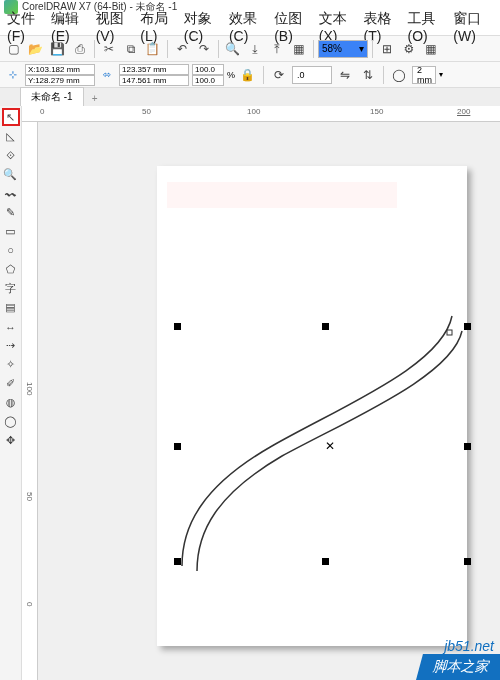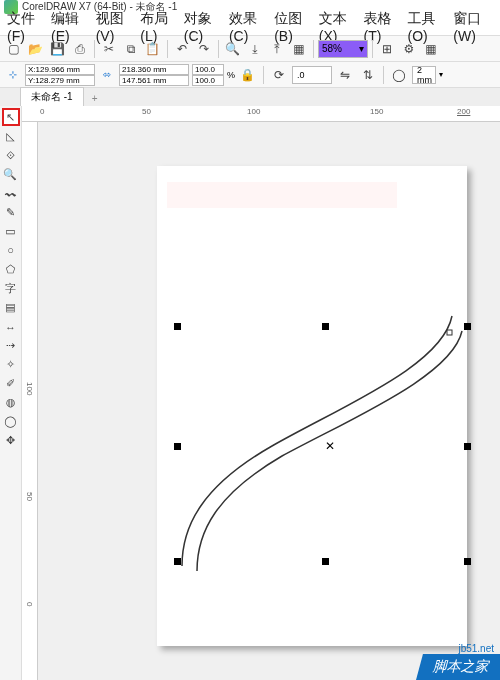--- a/index.html
+++ b/index.html
@@ -5,21 +5,21 @@
 * { margin: 0; padding: 0; box-sizing: border-box; font-family: "Microsoft YaHei", Arial, sans-serif; }
 body { width: 500px; height: 680px; background: #f0f0f0; overflow: hidden; font-size: 11px; position: relative; }
 .titlebar { height: 18px; background: #fff; display: flex; align-items: flex-start; padding: 0 4px; gap: 4px; }
 .appicon { width: 14px; height: 14px; background: linear-gradient(135deg,#4a9,#6c4); border-radius: 2px; }
 .title { color: #333; font-size: 10px; }
 .menubar { height: 18px; background: #fff; display: flex; align-items: center; padding: 0 4px; gap: 2px; border-bottom: 1px solid #ddd; }
 .menuitem { padding: 1px 3px; font-size: 14px; color: #222; cursor: pointer; }
 .toolbar { height: 26px; background: #f8f8f8; display: flex; align-items: center; padding: 2px 4px; gap: 2px; border-bottom: 1px solid #ddd; }
 .tbtn { width: 20px; height: 20px; display: flex; align-items: center; justify-content: center; cursor: pointer; color: #444; font-size: 12px; }
 .sep { width: 1px; height: 18px; background: #ccc; margin: 0 2px; }
-.zoom { width: 50px; height: 18px; border: 1px solid #bbb; font-size: 10px; padding: 0 3px; display: flex; align-items: center; justify-content: space-between; background: #8b5cf6; }
+.zoom { width: 50px; height: 18px; border: 1px solid #bbb; font-size: 10px; padding: 0 3px; display: flex; align-items: center; justify-content: space-between; background: #3b82f6; }
 .propbar { height: 26px; background: #f8f8f8; display: flex; align-items: center; padding: 2px 4px; gap: 3px; border-bottom: 1px solid #ddd; }
 .xyicon { width: 18px; height: 18px; display: flex; align-items: center; justify-content: center; font-size: 10px; color: #06c; }
 .coordbox { display: flex; flex-direction: column; gap: 0; }
 .coord { width: 70px; height: 11px; border: 1px solid #bbb; font-size: 8px; padding: 0 2px; background: #fff; display: flex; align-items: center; }
 .pctbox { width: 32px; height: 11px; border: 1px solid #bbb; font-size: 8px; padding: 0 2px; background: #fff; display: flex; }
 .propnum { width: 40px; height: 18px; border: 1px solid #bbb; font-size: 9px; padding: 0 4px; background: #fff; display: flex; align-items: center; }
 .tabs { height: 18px; background: #eee; display: flex; align-items: flex-end; padding: 0 20px; gap: 2px; }
 .tab { padding: 2px 10px; background: #fff; border: 1px solid #ccc; border-bottom: none; font-size: 10px; cursor: pointer; }
 .tabadd { padding: 2px 6px; font-size: 10px; color: #888; cursor: pointer; }
 .mainarea { display: flex; height: 574px; }
@@ -29,21 +29,21 @@
 .canvaswrap { flex: 1; position: relative; background: #f0f0f0; overflow: hidden; }
 .hr { position: absolute; top: 0; left: 0; right: 0; height: 16px; background: #fff; border-bottom: 1px solid #ccc; display: flex; font-size: 8px; color: #666; }
 .hr span { position: absolute; top: 1px; }
 .vr { position: absolute; top: 16px; left: 0; bottom: 0; width: 16px; background: #fff; border-right: 1px solid #ccc; }
 .vr span { position: absolute; left: 3px; font-size: 8px; color: #666; writing-mode: vertical-rl; }
 .page { position: absolute; left: 135px; top: 60px; width: 310px; height: 480px; background: #fff; box-shadow: 4px 4px 6px rgba(0,0,0,0.3); }
 .redrect { position: absolute; left: 145px; top: 76px; width: 230px; height: 26px; background: rgba(255,0,0,0.04); }
 .handle { position: absolute; width: 7px; height: 7px; background: #000; }
 .centerx { position: absolute; font-size: 12px; color: #000; left: 303px; top: 333px; }
 .watermark { position: absolute; right: 0; bottom: 0; padding: 4px 14px; background: #1270c0; color: #fff; font-size: 14px; transform: skewX(-15deg); transform-origin: bottom right; }
-.watermark-sub { position: absolute; right: 6px; bottom: 26px; color: #1270c0; font-size: 10px; }
+.watermark-sub { position: absolute; right: 6px; bottom: 26px; color: #1270c0; font-size: 14px; font-style: italic; }
 svg.curve { position: absolute; left: 0; top: 0; pointer-events: none; }
 </style>
 </head>
 <body>
 
 <div class="titlebar">
   <div class="appicon"></div>
   <div class="title">CorelDRAW X7 (64-Bit) - 未命名 -1</div>
 </div>
 
@@ -85,27 +85,27 @@
     </div>
   <div class="sep"></div>
   <div class="tbtn">⊞</div>
   <div class="tbtn">⚙</div>
   <div class="tbtn">▦</div>
 </div>
 
 <div class="propbar">
   <div class="xyicon">⊹</div>
   <div class="coordbox">
-    <div class="coord">X: <span>129.966 mm</span></div>
+    <div class="coord">X: <span>103.182 mm</span></div>
     <div class="coord">Y: <span>128.279 mm</span></div>
   </div>
   <div class="xyicon">⬄</div>
   <div class="coordbox">
     <div class="coord">
-        <span>218.360 mm</span>
+        <span>123.357 mm</span>
       </div>
     <div class="coord">
         <span>147.561 mm</span>
       </div>
   </div>
   <div class="coordbox">
     <div class="pctbox">
         <span>100.0</span>
       </div>
     <div class="pctbox">

